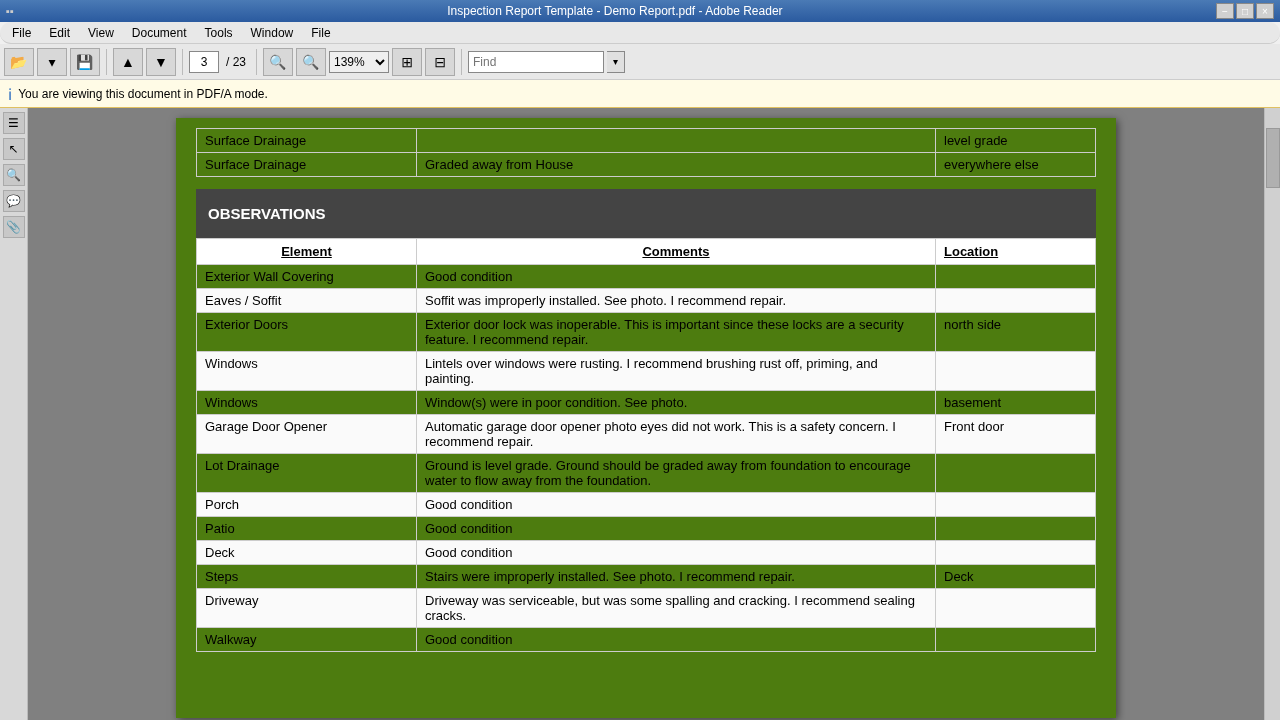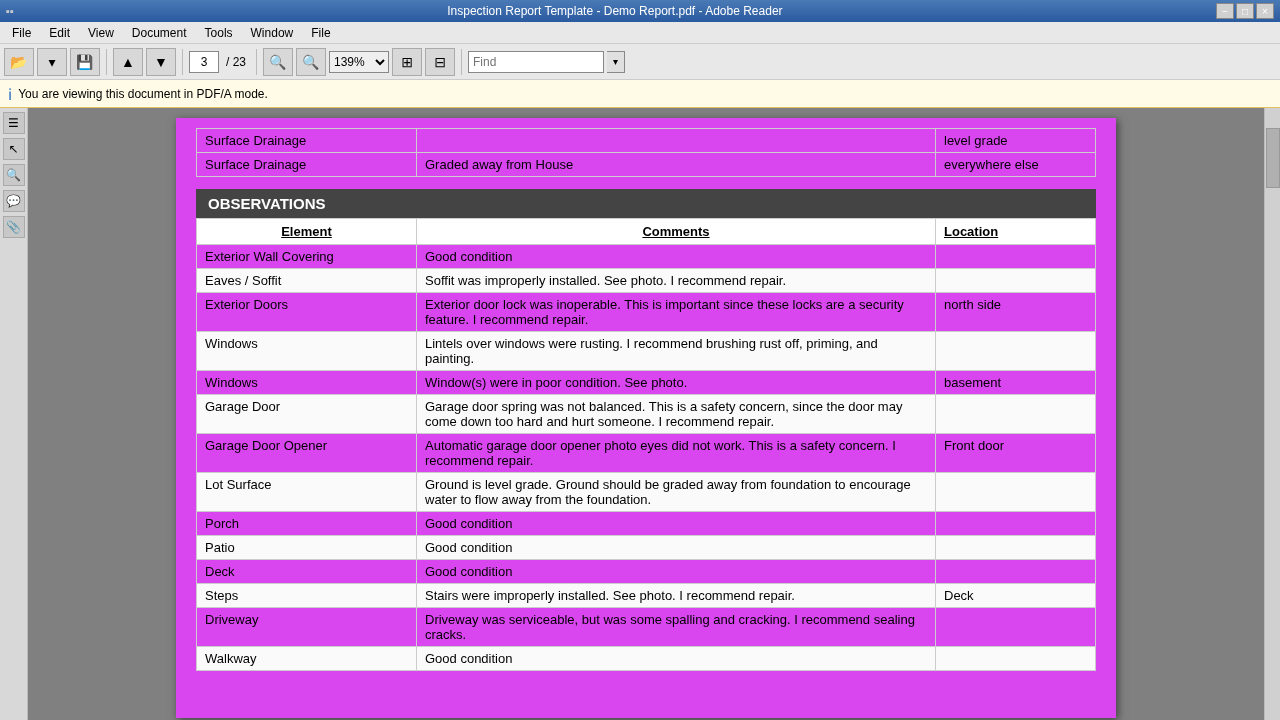--- a/index.html
+++ b/index.html
@@ -37,20 +37,21 @@
     
     .menu-bar {
       background: #e8e8e8;
       height: 22px;
       display: flex;
       align-items: center;
       padding: 0 4px;
       gap: 2px;
       border-bottom: 1px solid #ccc;
       font-size: 12px;
+      border-radius: 11px;
     }
     .menu-item {
       padding: 2px 8px;
       cursor: pointer;
     }
 
     
     .toolbar {
       background: #e8e8e8;
       height: 36px;
@@ -135,21 +136,21 @@
     
     .pdf-area {
       flex: 1;
       background: #808080;
       overflow: auto;
       display: flex;
       justify-content: center;
       padding: 10px;
     }
     .pdf-page {
-      background: #d946ef;
+      background: #4d7c0f;
       width: 940px;
       min-height: 600px;
       padding: 0;
       box-shadow: 2px 2px 8px rgba(0,0,0,0.5);
     }
 
     
     .doc-content {
       padding: 10px 20px;
     }
@@ -167,21 +168,21 @@
     }
     .partial-table td:first-child { width: 220px; }
     .partial-table td:last-child { width: 160px; }
 
     
     .obs-header {
       background: #444;
       color: white;
       font-weight: bold;
       font-size: 15px;
-      padding: 6px 12px;
+      padding: 16px 12px;
       margin-bottom: 0;
     }
 
     
     .obs-table {
       width: 100%;
       border-collapse: collapse;
     }
     .obs-table th {
       border: 1px solid #ccc;
@@ -329,31 +330,26 @@
     <td>Windows</td>
     <td>Lintels over windows were rusting.  I recommend brushing rust off, priming, and painting.</td>
     <td></td>
   </tr>
               <tr>
     <td>Windows</td>
     <td>Window(s) were in poor condition.  See photo.</td>
     <td>basement</td>
   </tr>
               <tr>
-    <td>Garage Door</td>
-    <td>Garage door spring was not balanced.  This is a safety concern, since the door may come down too hard and hurt someone. I recommend repair.</td>
-    <td></td>
-  </tr>
-              <tr>
     <td>Garage Door Opener</td>
     <td>Automatic garage door opener photo eyes did not work.  This is a safety concern.  I recommend repair.</td>
     <td>Front door</td>
   </tr>
               <tr>
-    <td>Lot Surface</td>
+    <td>Lot Drainage</td>
     <td>Ground is level grade.  Ground should be graded away from foundation to encourage water to flow away from the foundation.</td>
     <td></td>
   </tr>
               <tr>
     <td>Porch</td>
     <td>Good condition</td>
     <td></td>
   </tr>
               <tr>
     <td>Patio</td>

